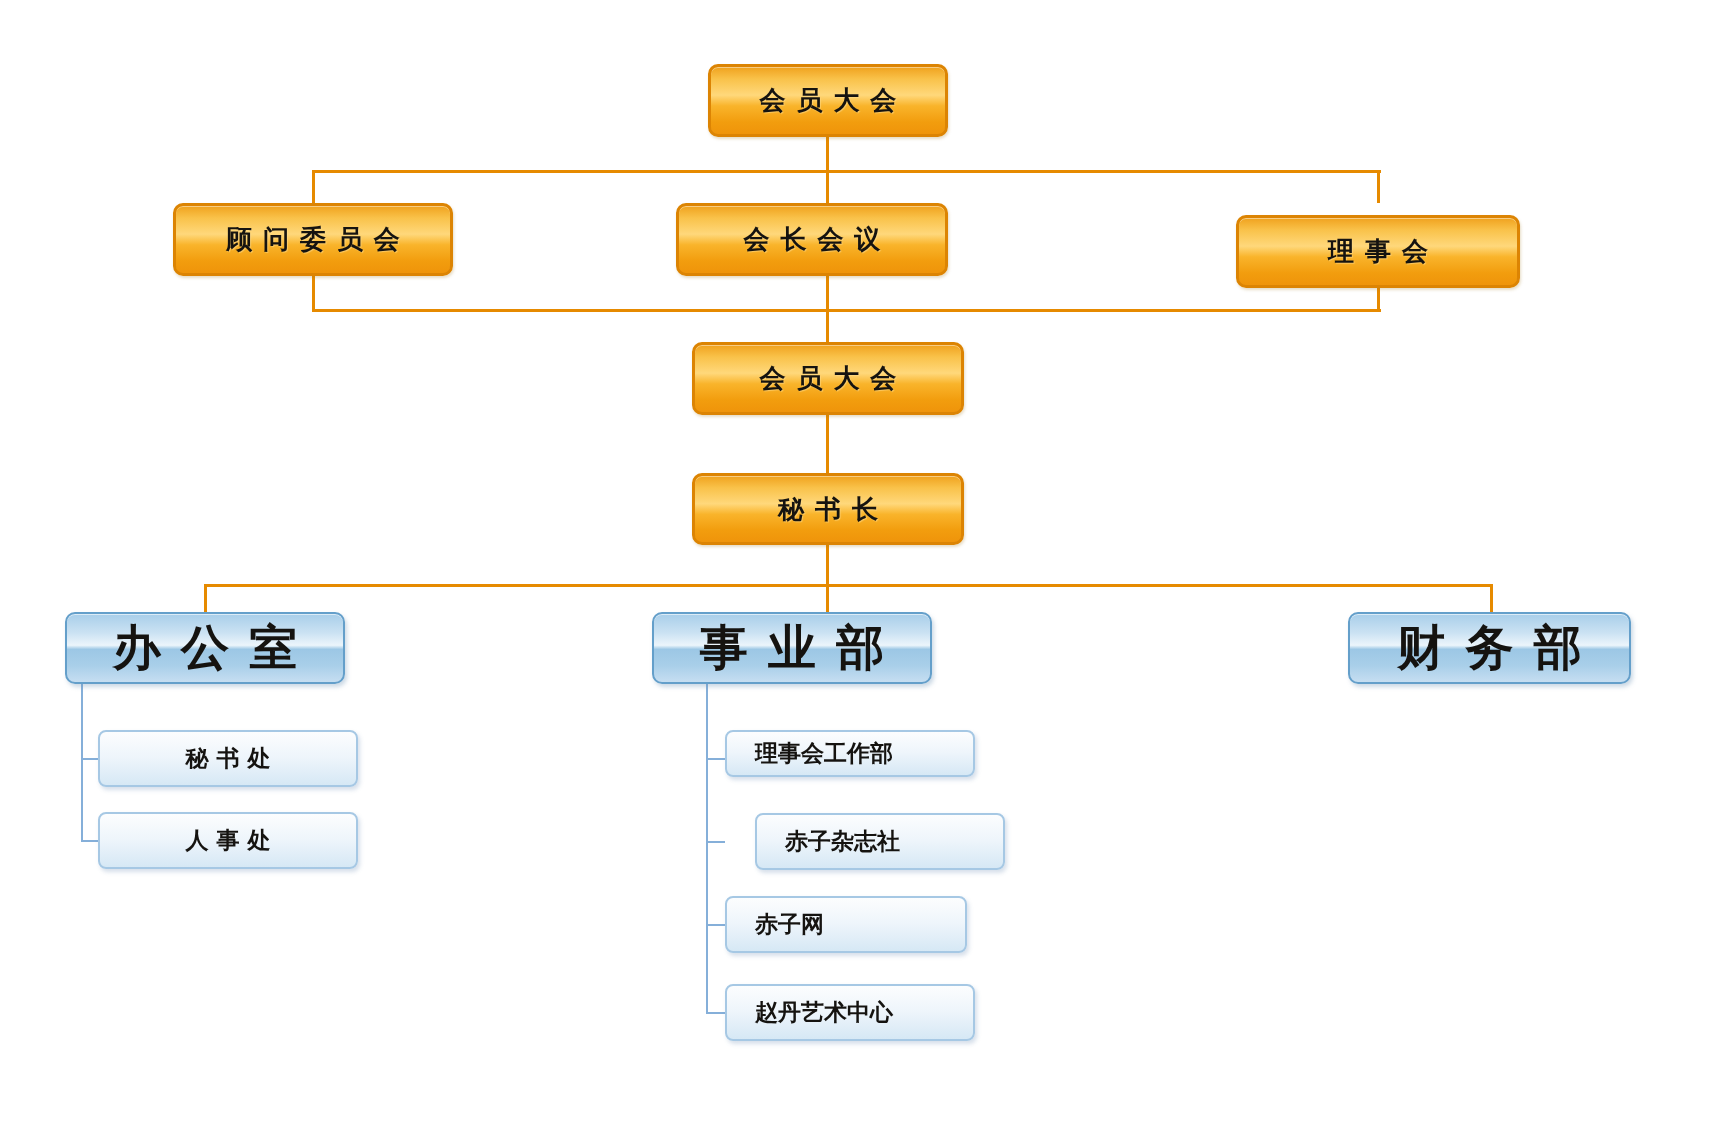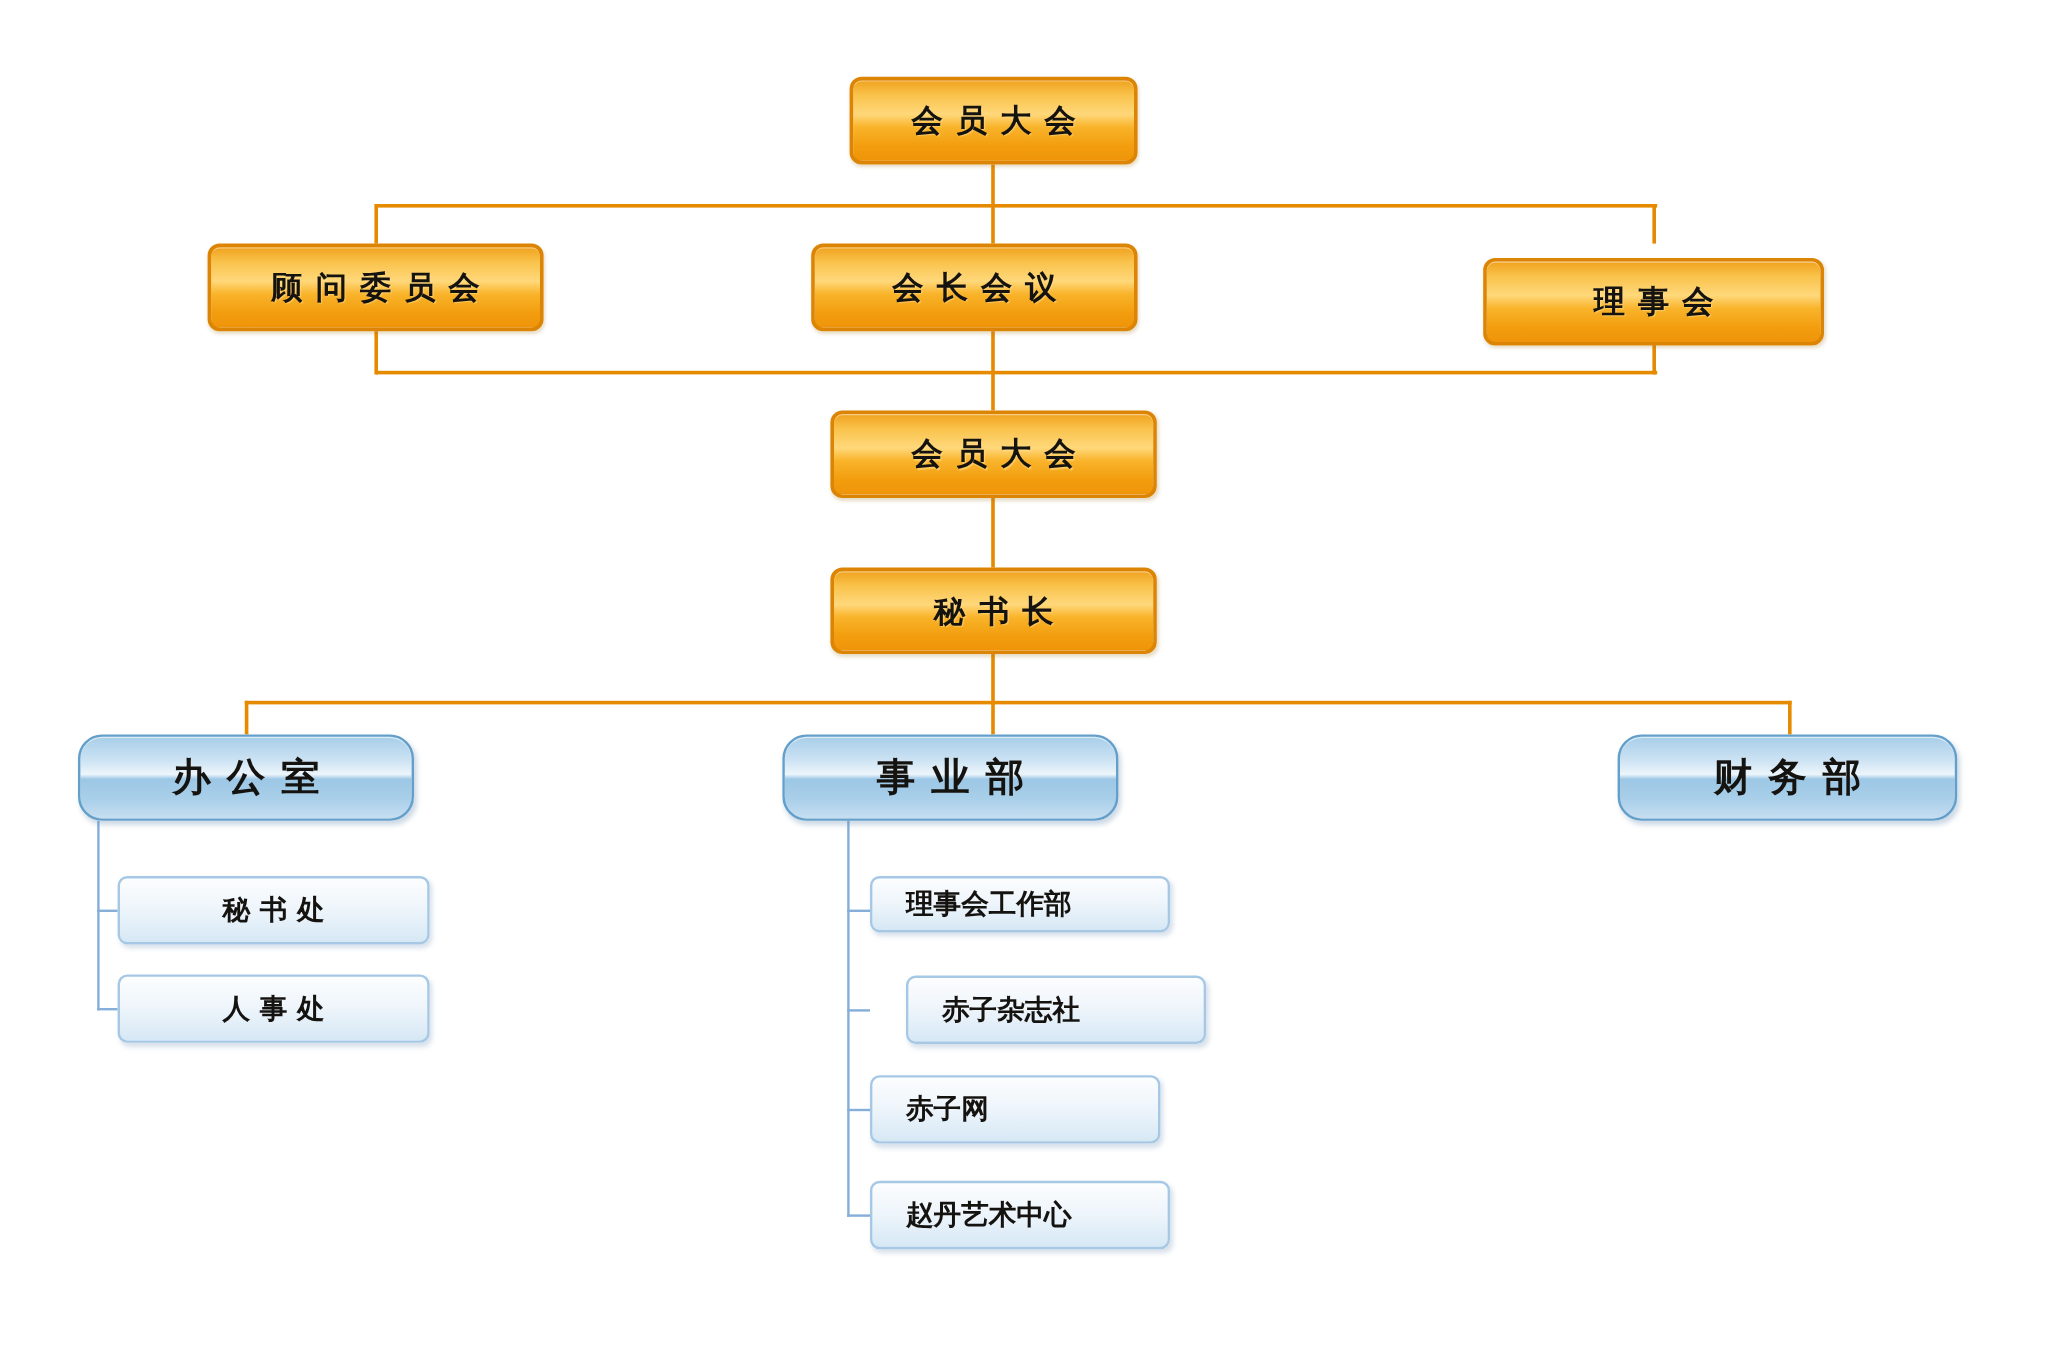--- a/index.html
+++ b/index.html
@@ -39,27 +39,27 @@
     box-shadow: inset 0 1px 0 rgba(255,255,255,0.45), 1px 2px 3px rgba(160,120,30,0.25);
     font-family: "Liberation Serif", serif;
     font-size: 26px;
     letter-spacing: 0.42em;
     text-indent: 0.42em;
     text-shadow: 1px 1px 1px rgba(255,220,140,0.6);
   }
   
   .box-blue {
     border: 2px solid #649fca;
-    border-radius: 20px;
+    border-radius: 10px;
     background: linear-gradient(180deg,
       #a8cee9 0%, #cbe2f3 28%, #ecf5fb 46%,
       #9cc7e5 52%, #a9cfe9 76%, #c6def1 100%);
     box-shadow: inset 0 1px 0 rgba(255,255,255,0.6), 2px 3px 4px rgba(110,145,180,0.35);
     font-family: "Liberation Serif", serif;
-    font-size: 32px;
+    font-size: 48px;
     letter-spacing: 0.42em;
     text-indent: 0.42em;
     text-align: center;
   }
   
   .box-light {
     border: 2px solid #a6c8e4;
     border-radius: 8px;
     background: linear-gradient(180deg, #fcfdfe 0%, #eef5fb 48%, #d6e8f5 100%);
     box-shadow: 2px 3px 4px rgba(120,150,185,0.3);

